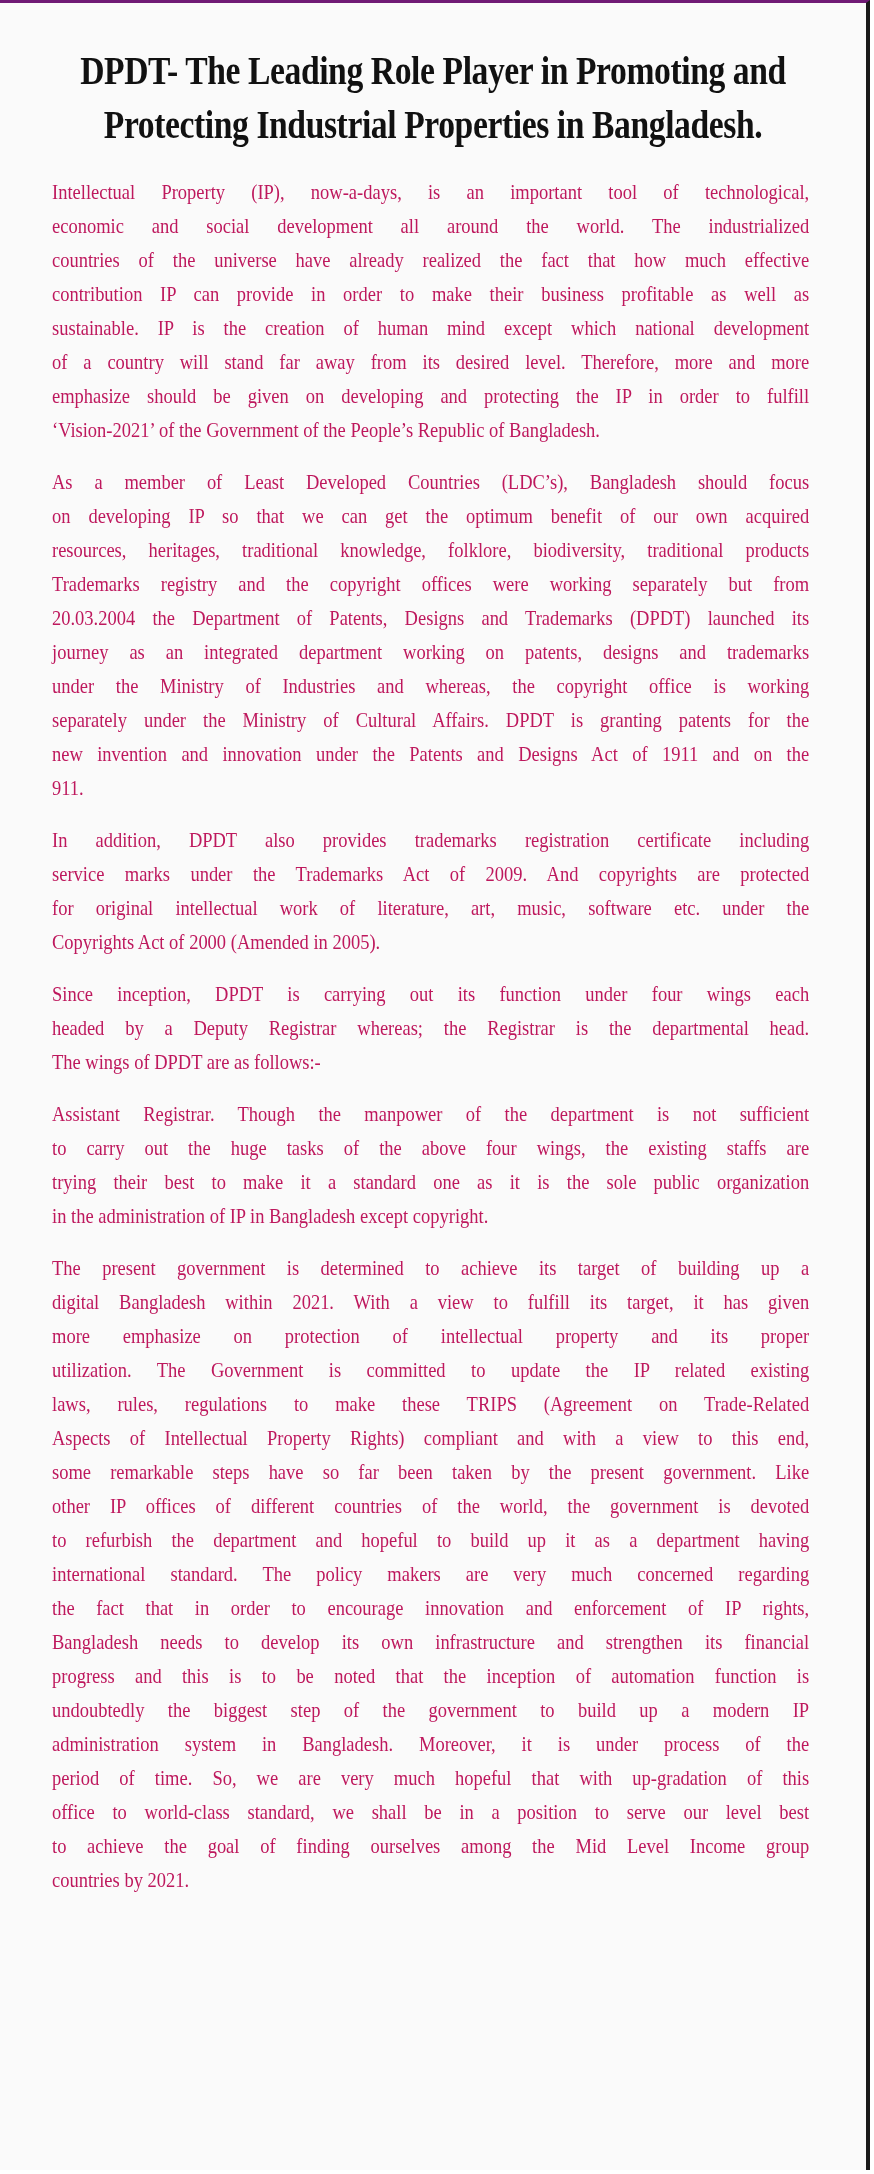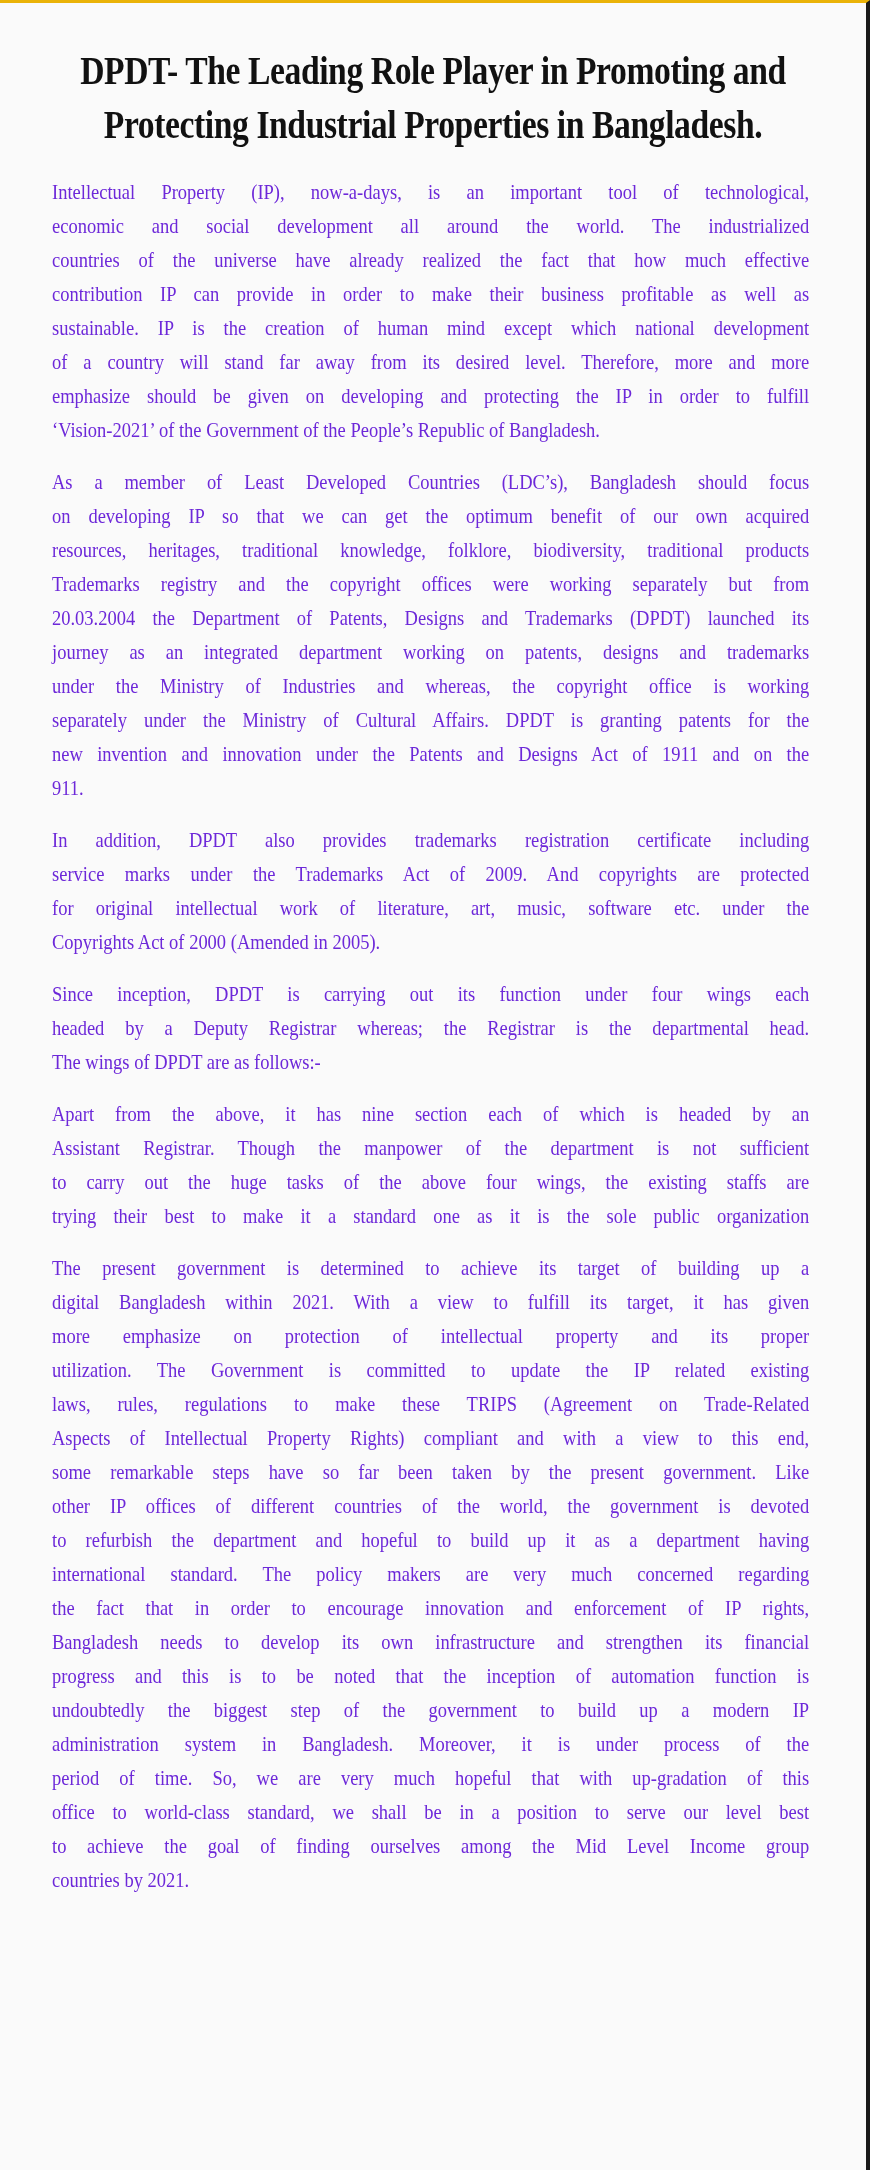--- a/index.html
+++ b/index.html
@@ -13,21 +13,21 @@
     overflow: hidden;
     position: relative;
   }
   .page {
     position: absolute;
     left: 0;
     top: 0;
     width: 870px;
     height: 2170px;
     background: #fafafa;
-    border-top: 3px solid #eab308;
+    border-top: 3px solid #701a75;
     border-right: 4px solid #1a1a1a;
     box-sizing: border-box;
   }
   .title {
     position: absolute;
     left: 0;
     right: 0;
     top: 40px;
     margin: 0;
     text-align: center;
@@ -44,21 +44,21 @@
     display: block;
     white-space: nowrap;
   }
   .body {
     position: absolute;
     left: 52px;
     width: 757px;
     top: 172px;
     font-family: "Liberation Serif", "DejaVu Serif", serif;
     font-size: 21.5px;
-    color: #6d28d9;
+    color: #be185d;
   }
   .para {
     margin: 0 0 18px 0;
   }
   .line {
     display: block;
     height: 34px;
     line-height: 34px;
     white-space: nowrap;
     overflow: visible;
@@ -114,24 +114,24 @@
         <span class="line last"><span class="inner">Copyrights Act of 2000 (Amended in 2005).</span></span>
       </div>
       <div class="para">
         <span class="line"><span class="inner">Since inception, DPDT is carrying out its function under four wings each</span></span>
         <span class="line"><span class="inner">headed by a Deputy Registrar whereas; the Registrar is the departmental head.</span></span>
         <span class="line last"><span class="inner">The wings of DPDT are as follows:-</span></span>
       </div>
       <div class="para">
       </div>
       <div class="para">
-        <span class="line"><span class="inner">Apart from the above, it has nine section each of which is headed by an</span></span>
         <span class="line"><span class="inner">Assistant Registrar. Though the manpower of the department is not sufficient</span></span>
         <span class="line"><span class="inner">to carry out the huge tasks of the above four wings, the existing staffs are</span></span>
         <span class="line"><span class="inner">trying their best to make it a standard one as it is the sole public organization</span></span>
+        <span class="line last"><span class="inner">in the administration of IP in Bangladesh except copyright.</span></span>
       </div>
       <div class="para">
         <span class="line"><span class="inner">The present government is determined to achieve its target of building up a</span></span>
         <span class="line"><span class="inner">digital Bangladesh within 2021. With a view to fulfill its target, it has given</span></span>
         <span class="line"><span class="inner">more emphasize on protection of intellectual property and its proper</span></span>
         <span class="line"><span class="inner">utilization. The Government is committed to update the IP related existing</span></span>
         <span class="line"><span class="inner">laws, rules, regulations to make these TRIPS (Agreement on Trade-Related</span></span>
         <span class="line"><span class="inner">Aspects of Intellectual Property Rights) compliant and with a view to this end,</span></span>
         <span class="line"><span class="inner">some remarkable steps have so far been taken by the present government.  Like</span></span>
         <span class="line"><span class="inner">other IP offices of different countries of the world, the government is devoted</span></span>

